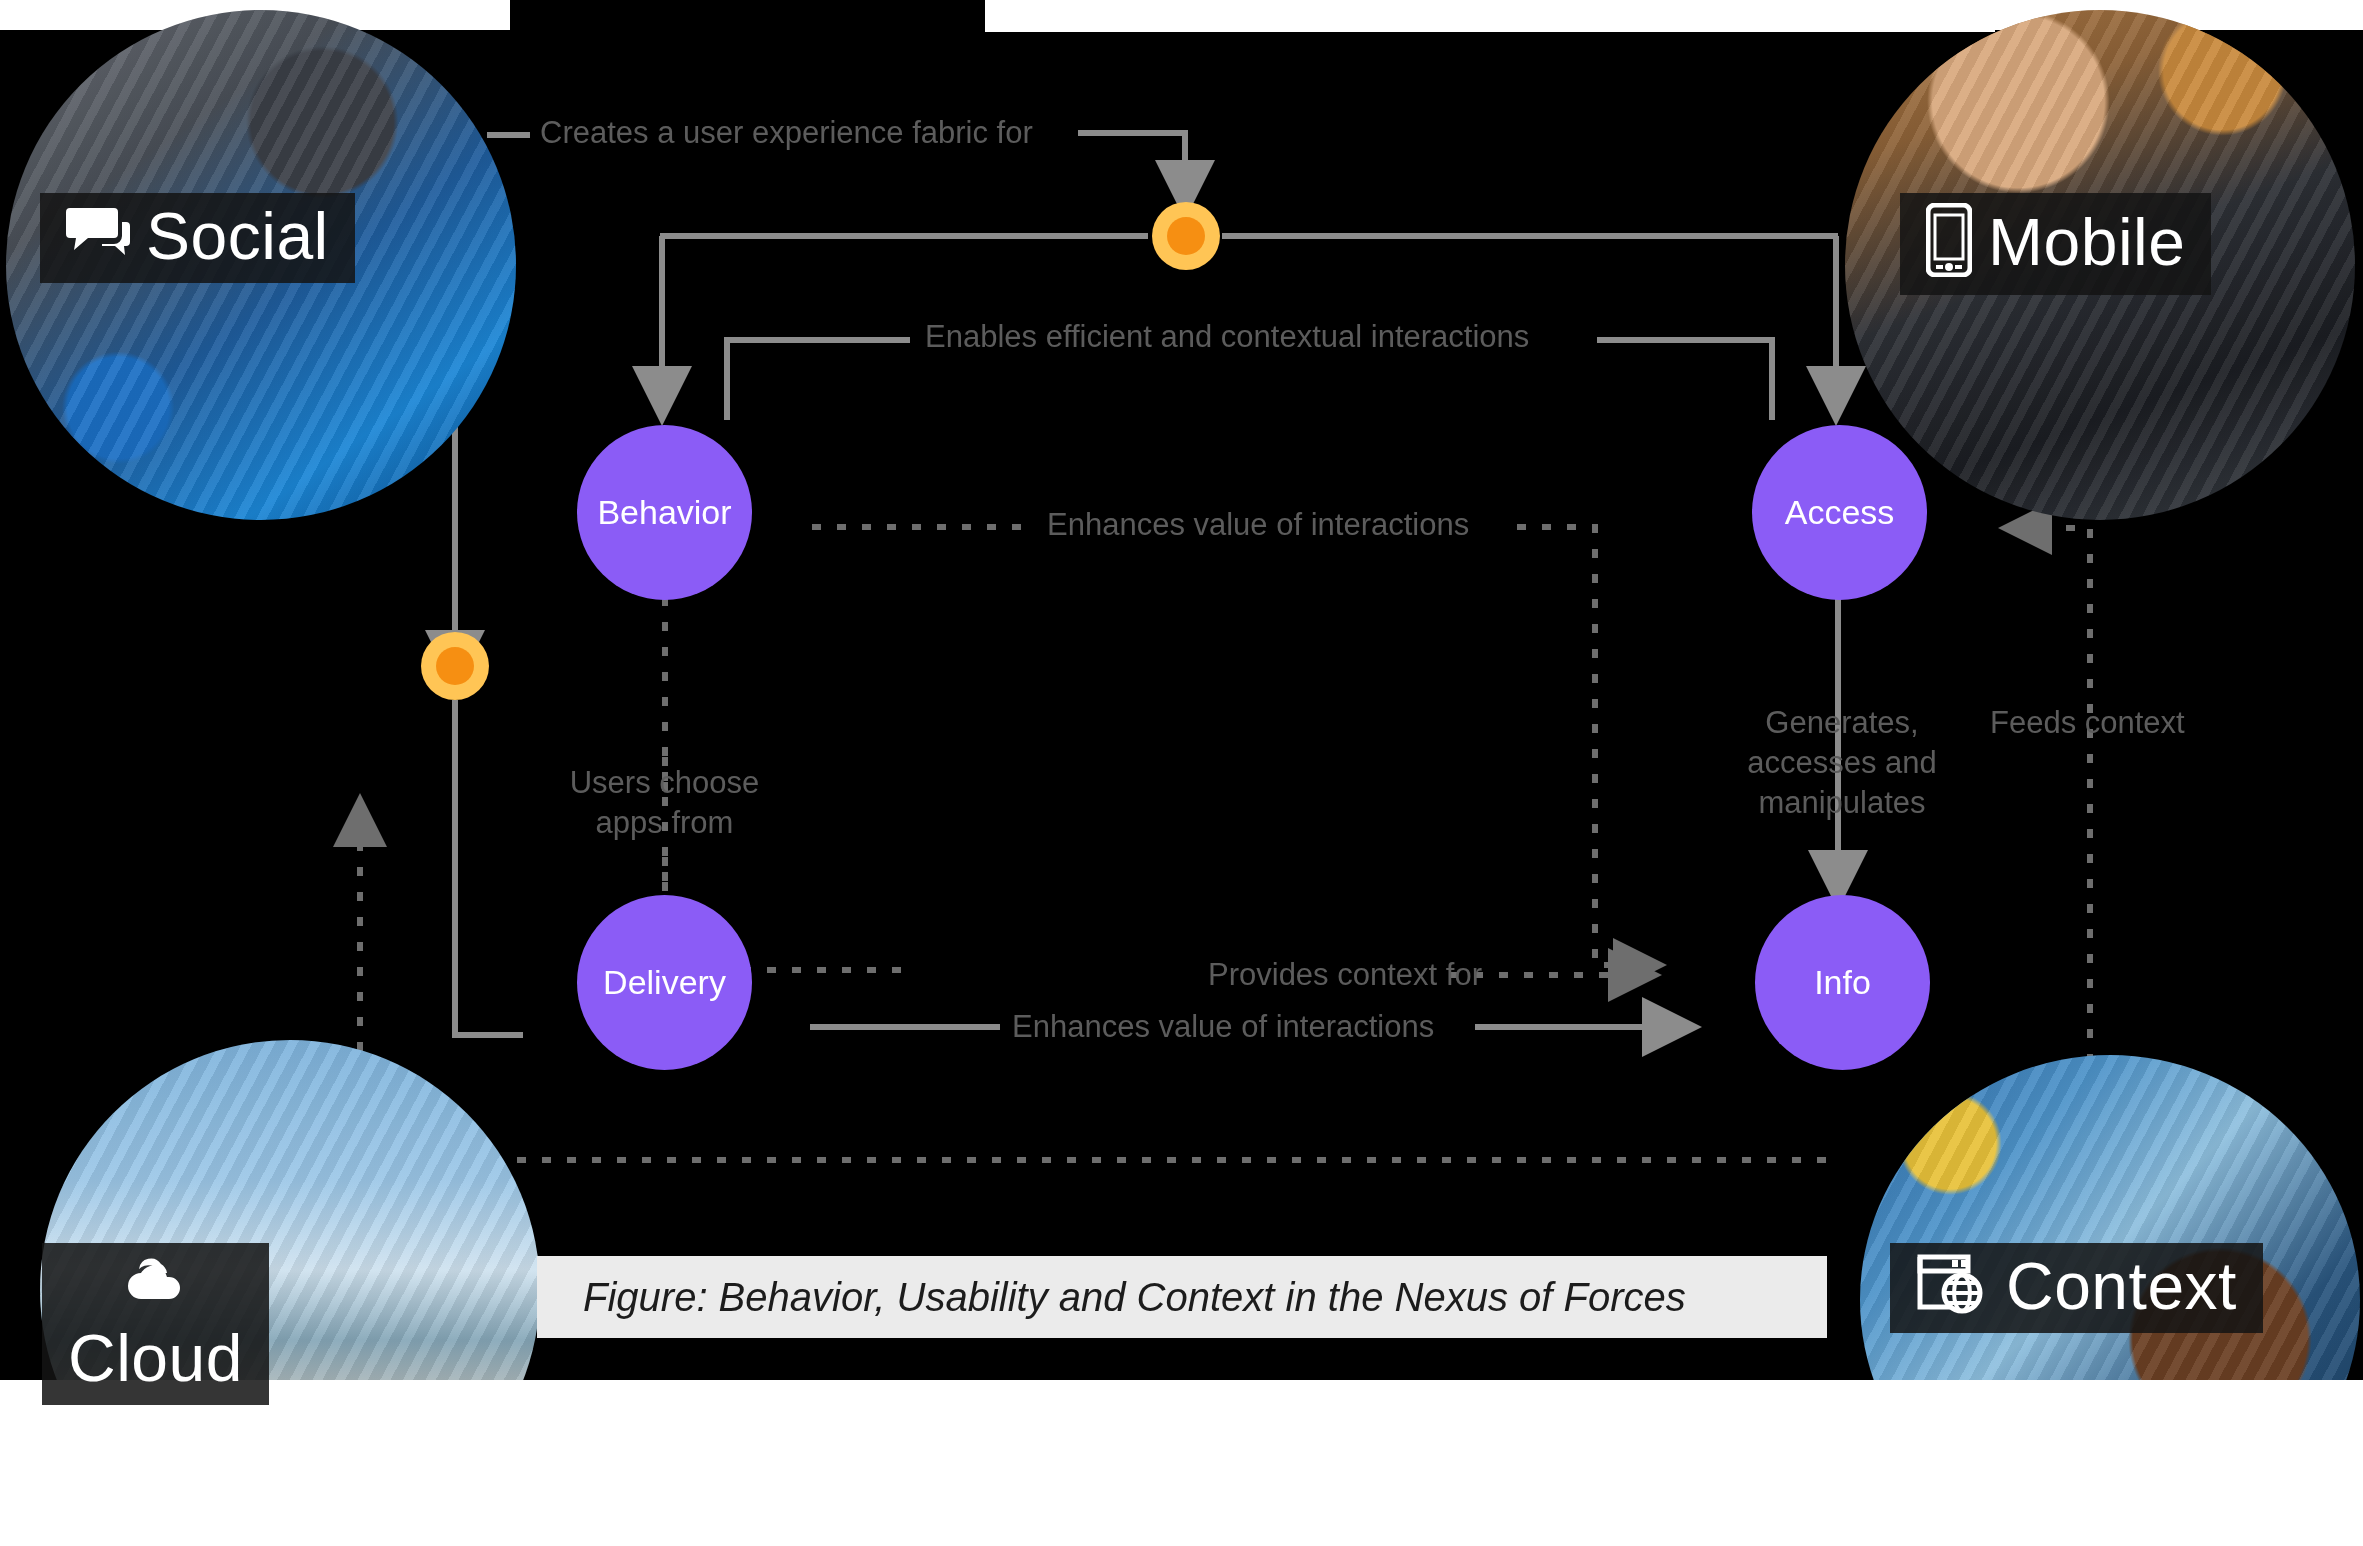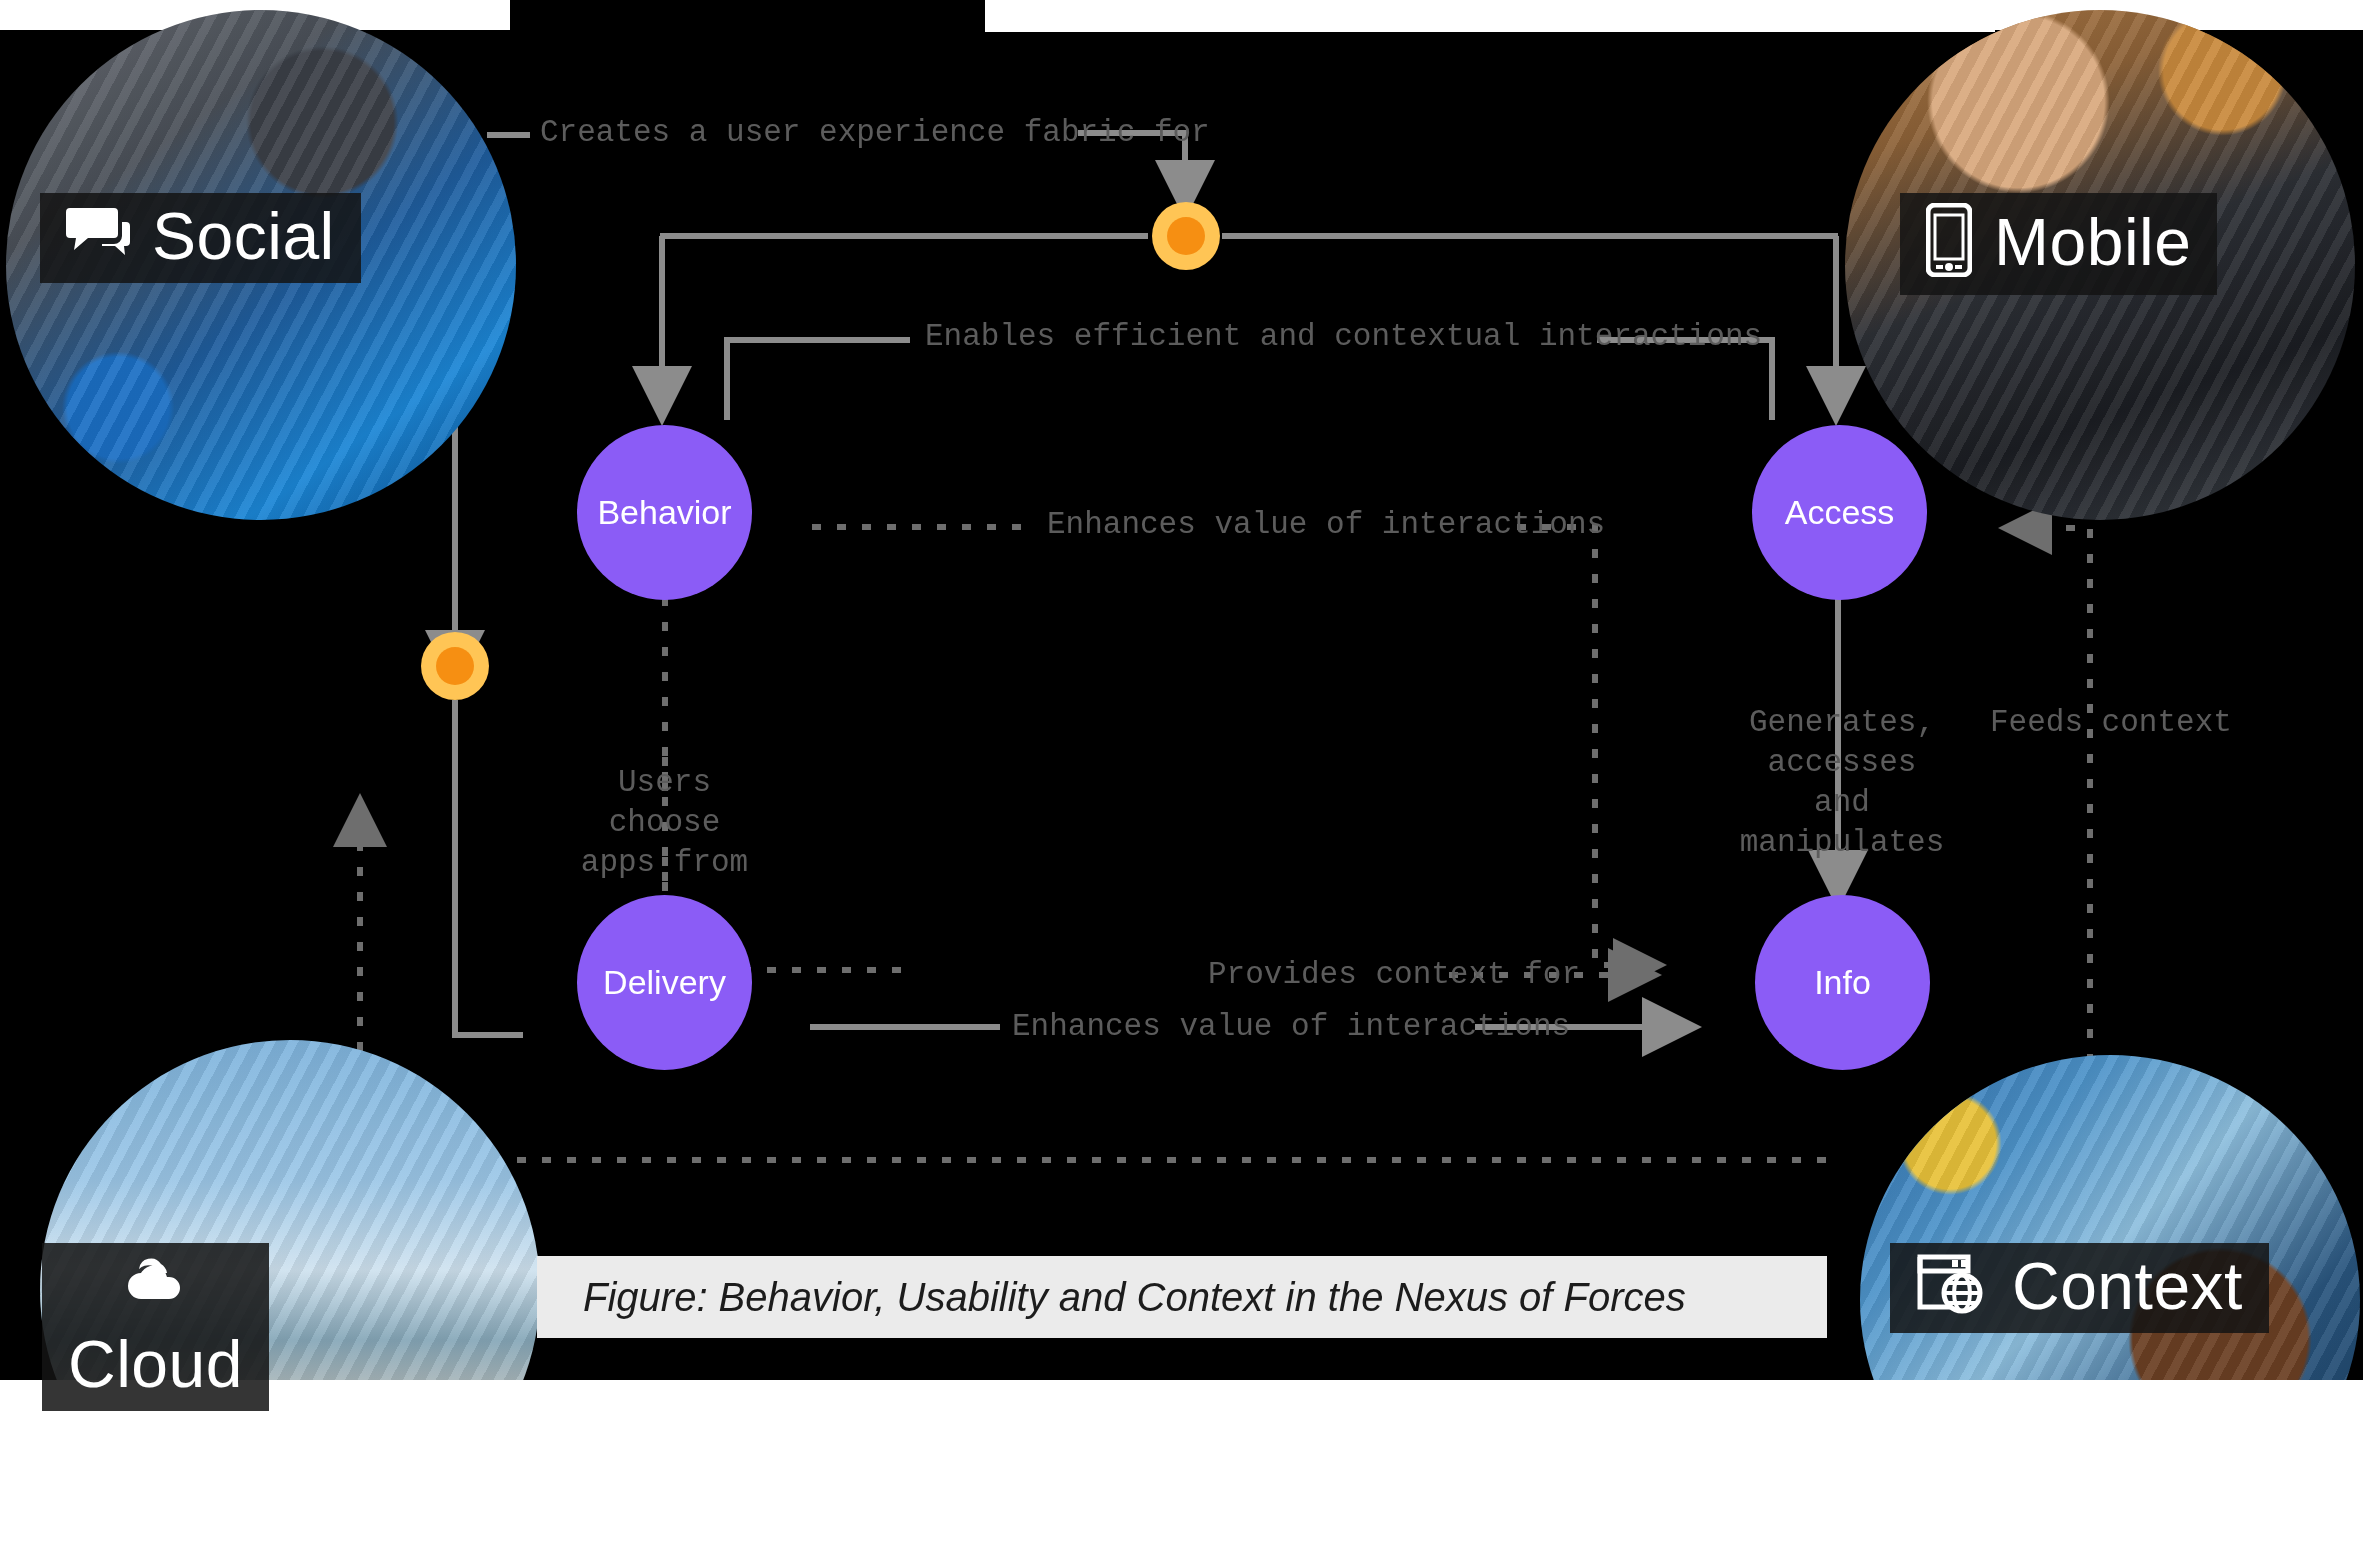--- a/index.html
+++ b/index.html
@@ -11,38 +11,38 @@
   .canvas-black2{position:absolute;left:0;top:30px;width:2363px;height:1350px;background:#000;}
   .white-notch{position:absolute;left:985px;top:0;width:1010px;height:32px;background:#fff;z-index:6;}
   .white-bottom{position:absolute;left:0;top:1380px;width:2363px;height:166px;background:#fff;z-index:6;}
 
   svg.wires{position:absolute;left:0;top:0;width:2363px;height:1546px;z-index:3;}
 
   
   .bubble{position:absolute;border-radius:50%;overflow:hidden;z-index:5;}
   .bubble .photo{position:absolute;inset:0;}
   .badge{position:absolute;background:rgba(20,20,20,0.86);display:flex;align-items:center;
-         gap:22px;padding:10px 26px 14px 26px;z-index:7;}
+         gap:16px;padding:10px 26px 14px 26px;z-index:7;}
   .badge .bl{color:#fff;font-size:66px;font-weight:300;letter-spacing:.5px;line-height:1;
              font-family:"Liberation Sans",sans-serif;}
   .badge svg{flex:0 0 auto;}
 
   
   .node{position:absolute;border-radius:50%;background:#8b5cf6;display:flex;align-items:center;
         justify-content:center;z-index:4;}
   .node span{color:#fff;font-size:34px;font-weight:400;font-family:"Liberation Sans",sans-serif;}
 
   
   .odot{position:absolute;border-radius:50%;background:#ffc555;display:flex;align-items:center;
         justify-content:center;z-index:4;}
   .odot i{display:block;border-radius:50%;background:#f68f12;}
 
   
   .lbl{position:absolute;color:#5c5c5c;font-size:31px;line-height:40px;z-index:5;
-       font-family:Liberation Mono, monospace;white-space:nowrap;}
+       font-family:Liberation Sans, sans-serif;white-space:nowrap;}
   .lbl.ctr{text-align:center;white-space:normal;}
 
   
   .caption{position:absolute;left:537px;top:1256px;width:1290px;height:82px;background:#ebebeb;
            display:flex;align-items:center;z-index:8;}
   .caption span{color:#1c1c1c;font-size:40px;padding-left:46px;font-family:"Liberation Sans",sans-serif;font-style:italic;}
 
   
   .ph-social{background:
      radial-gradient(circle at 22% 78%, #1b6fc4 0 9%, transparent 10%),

